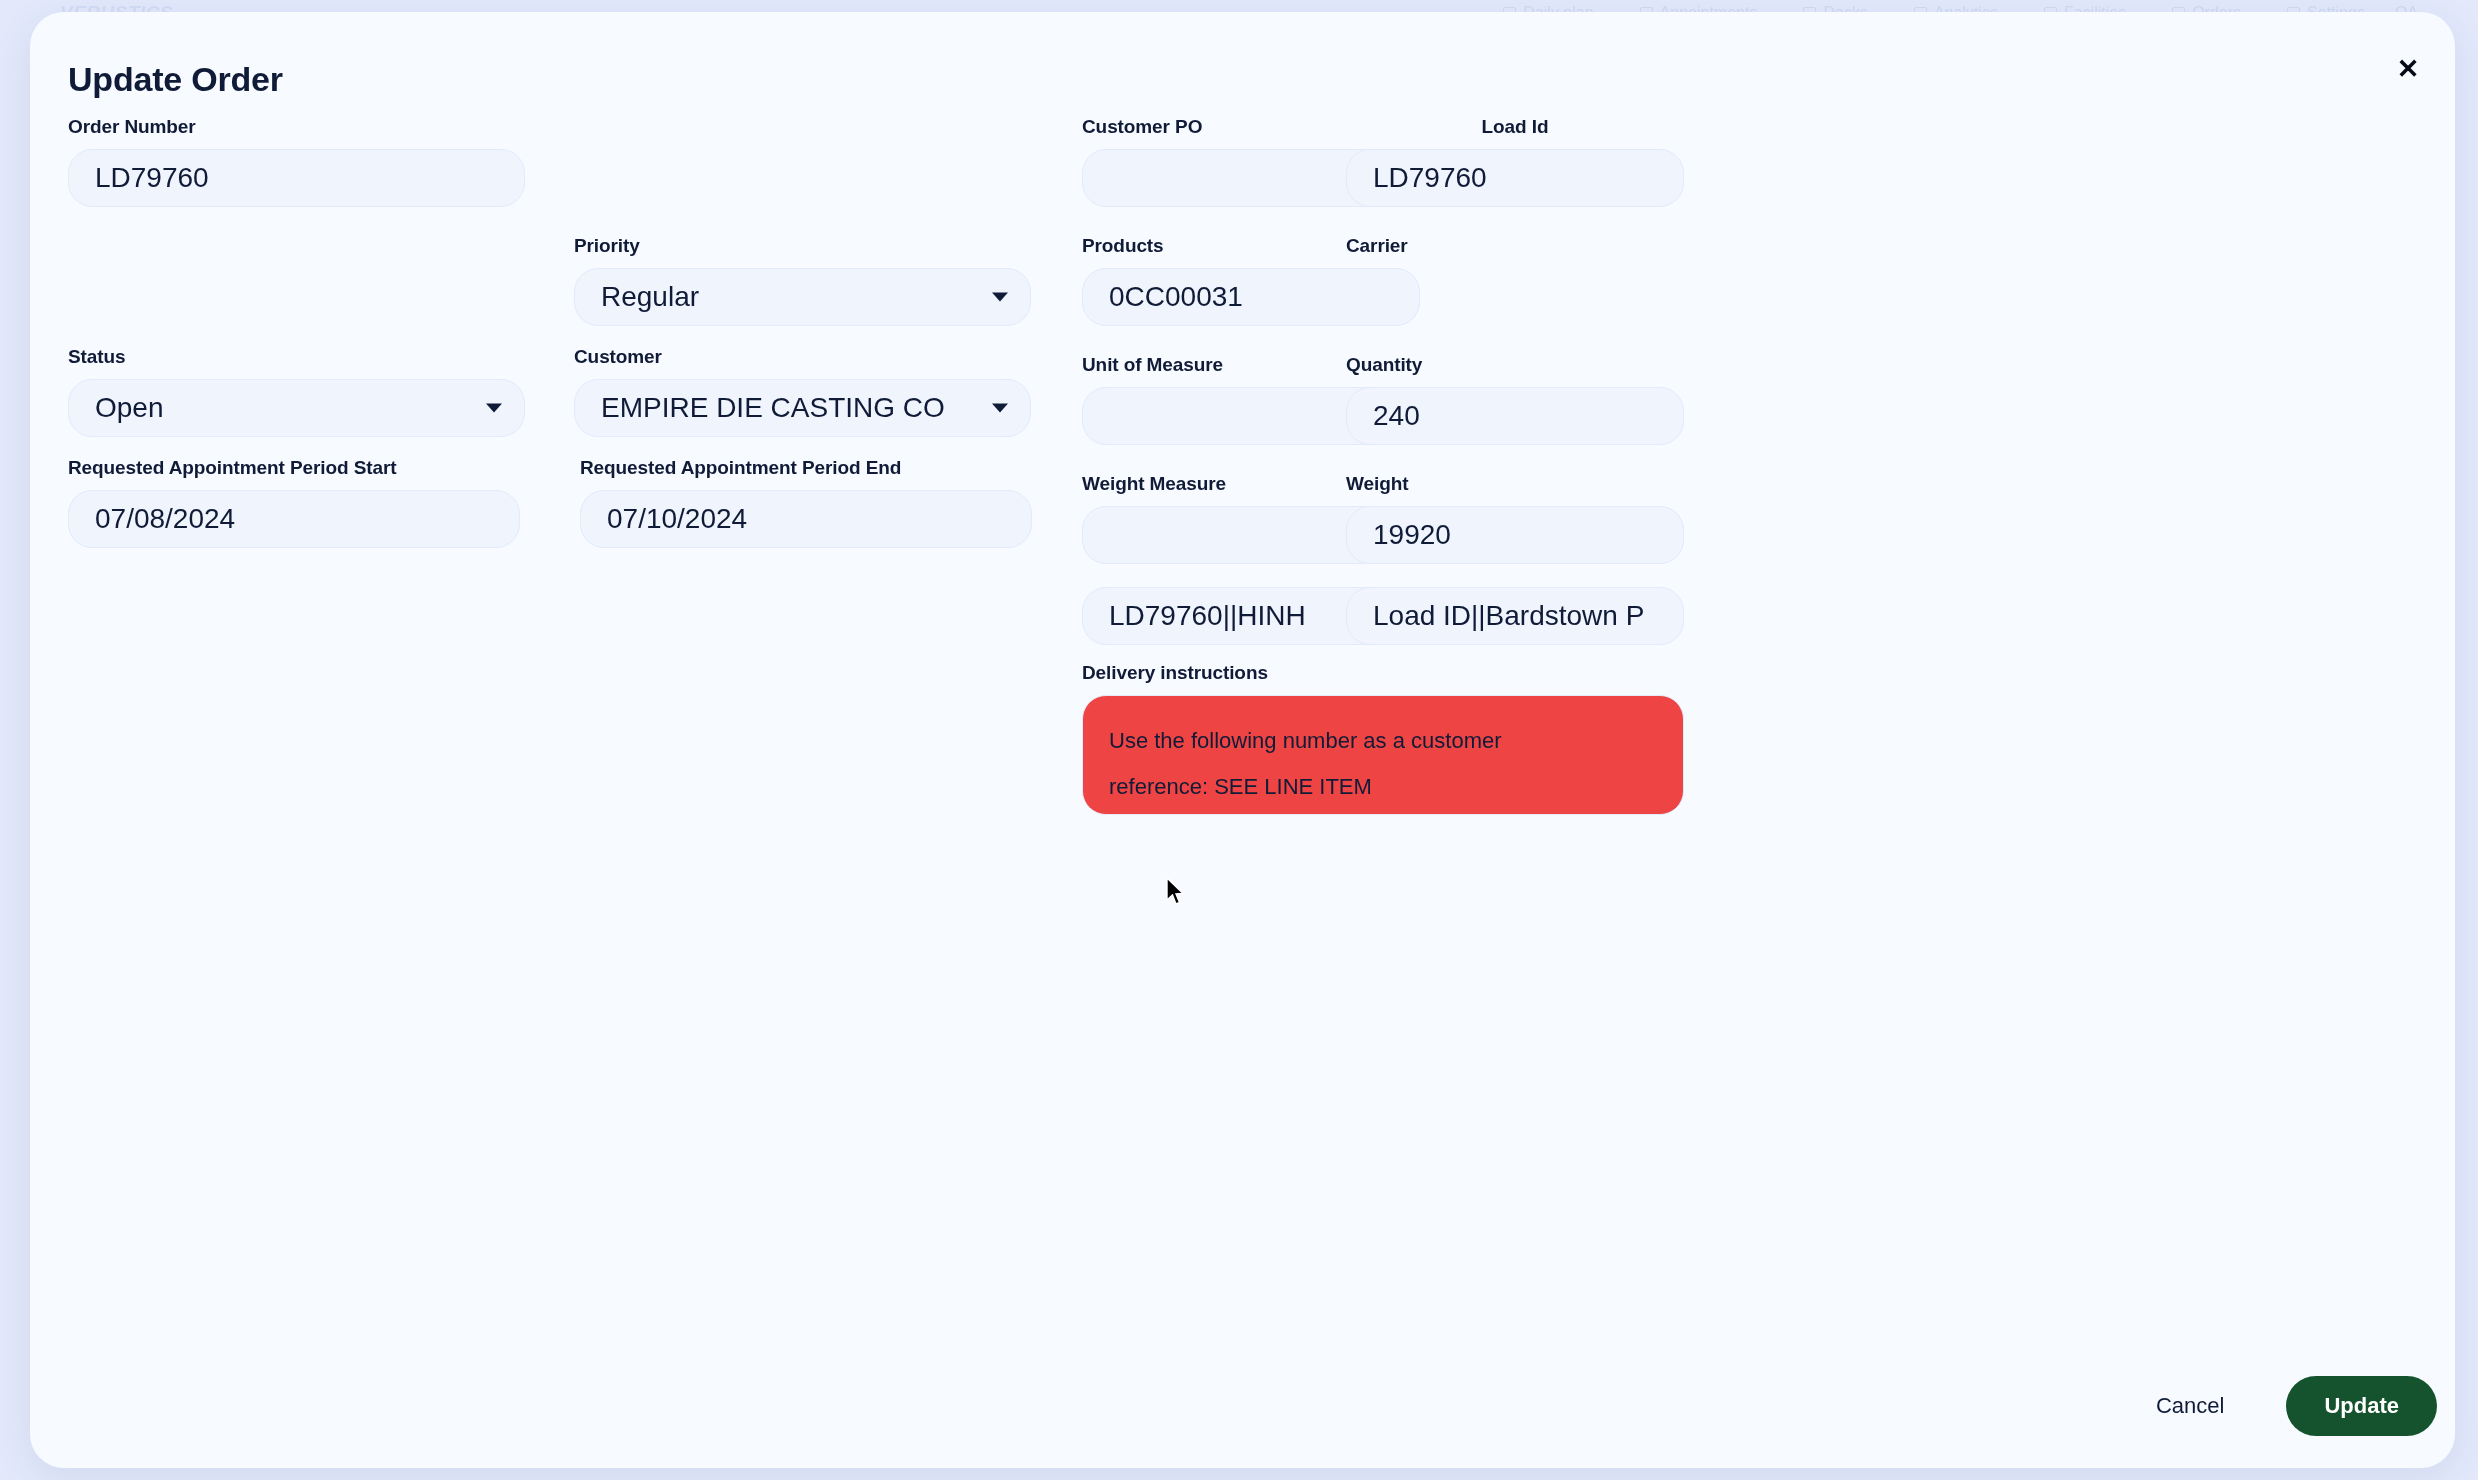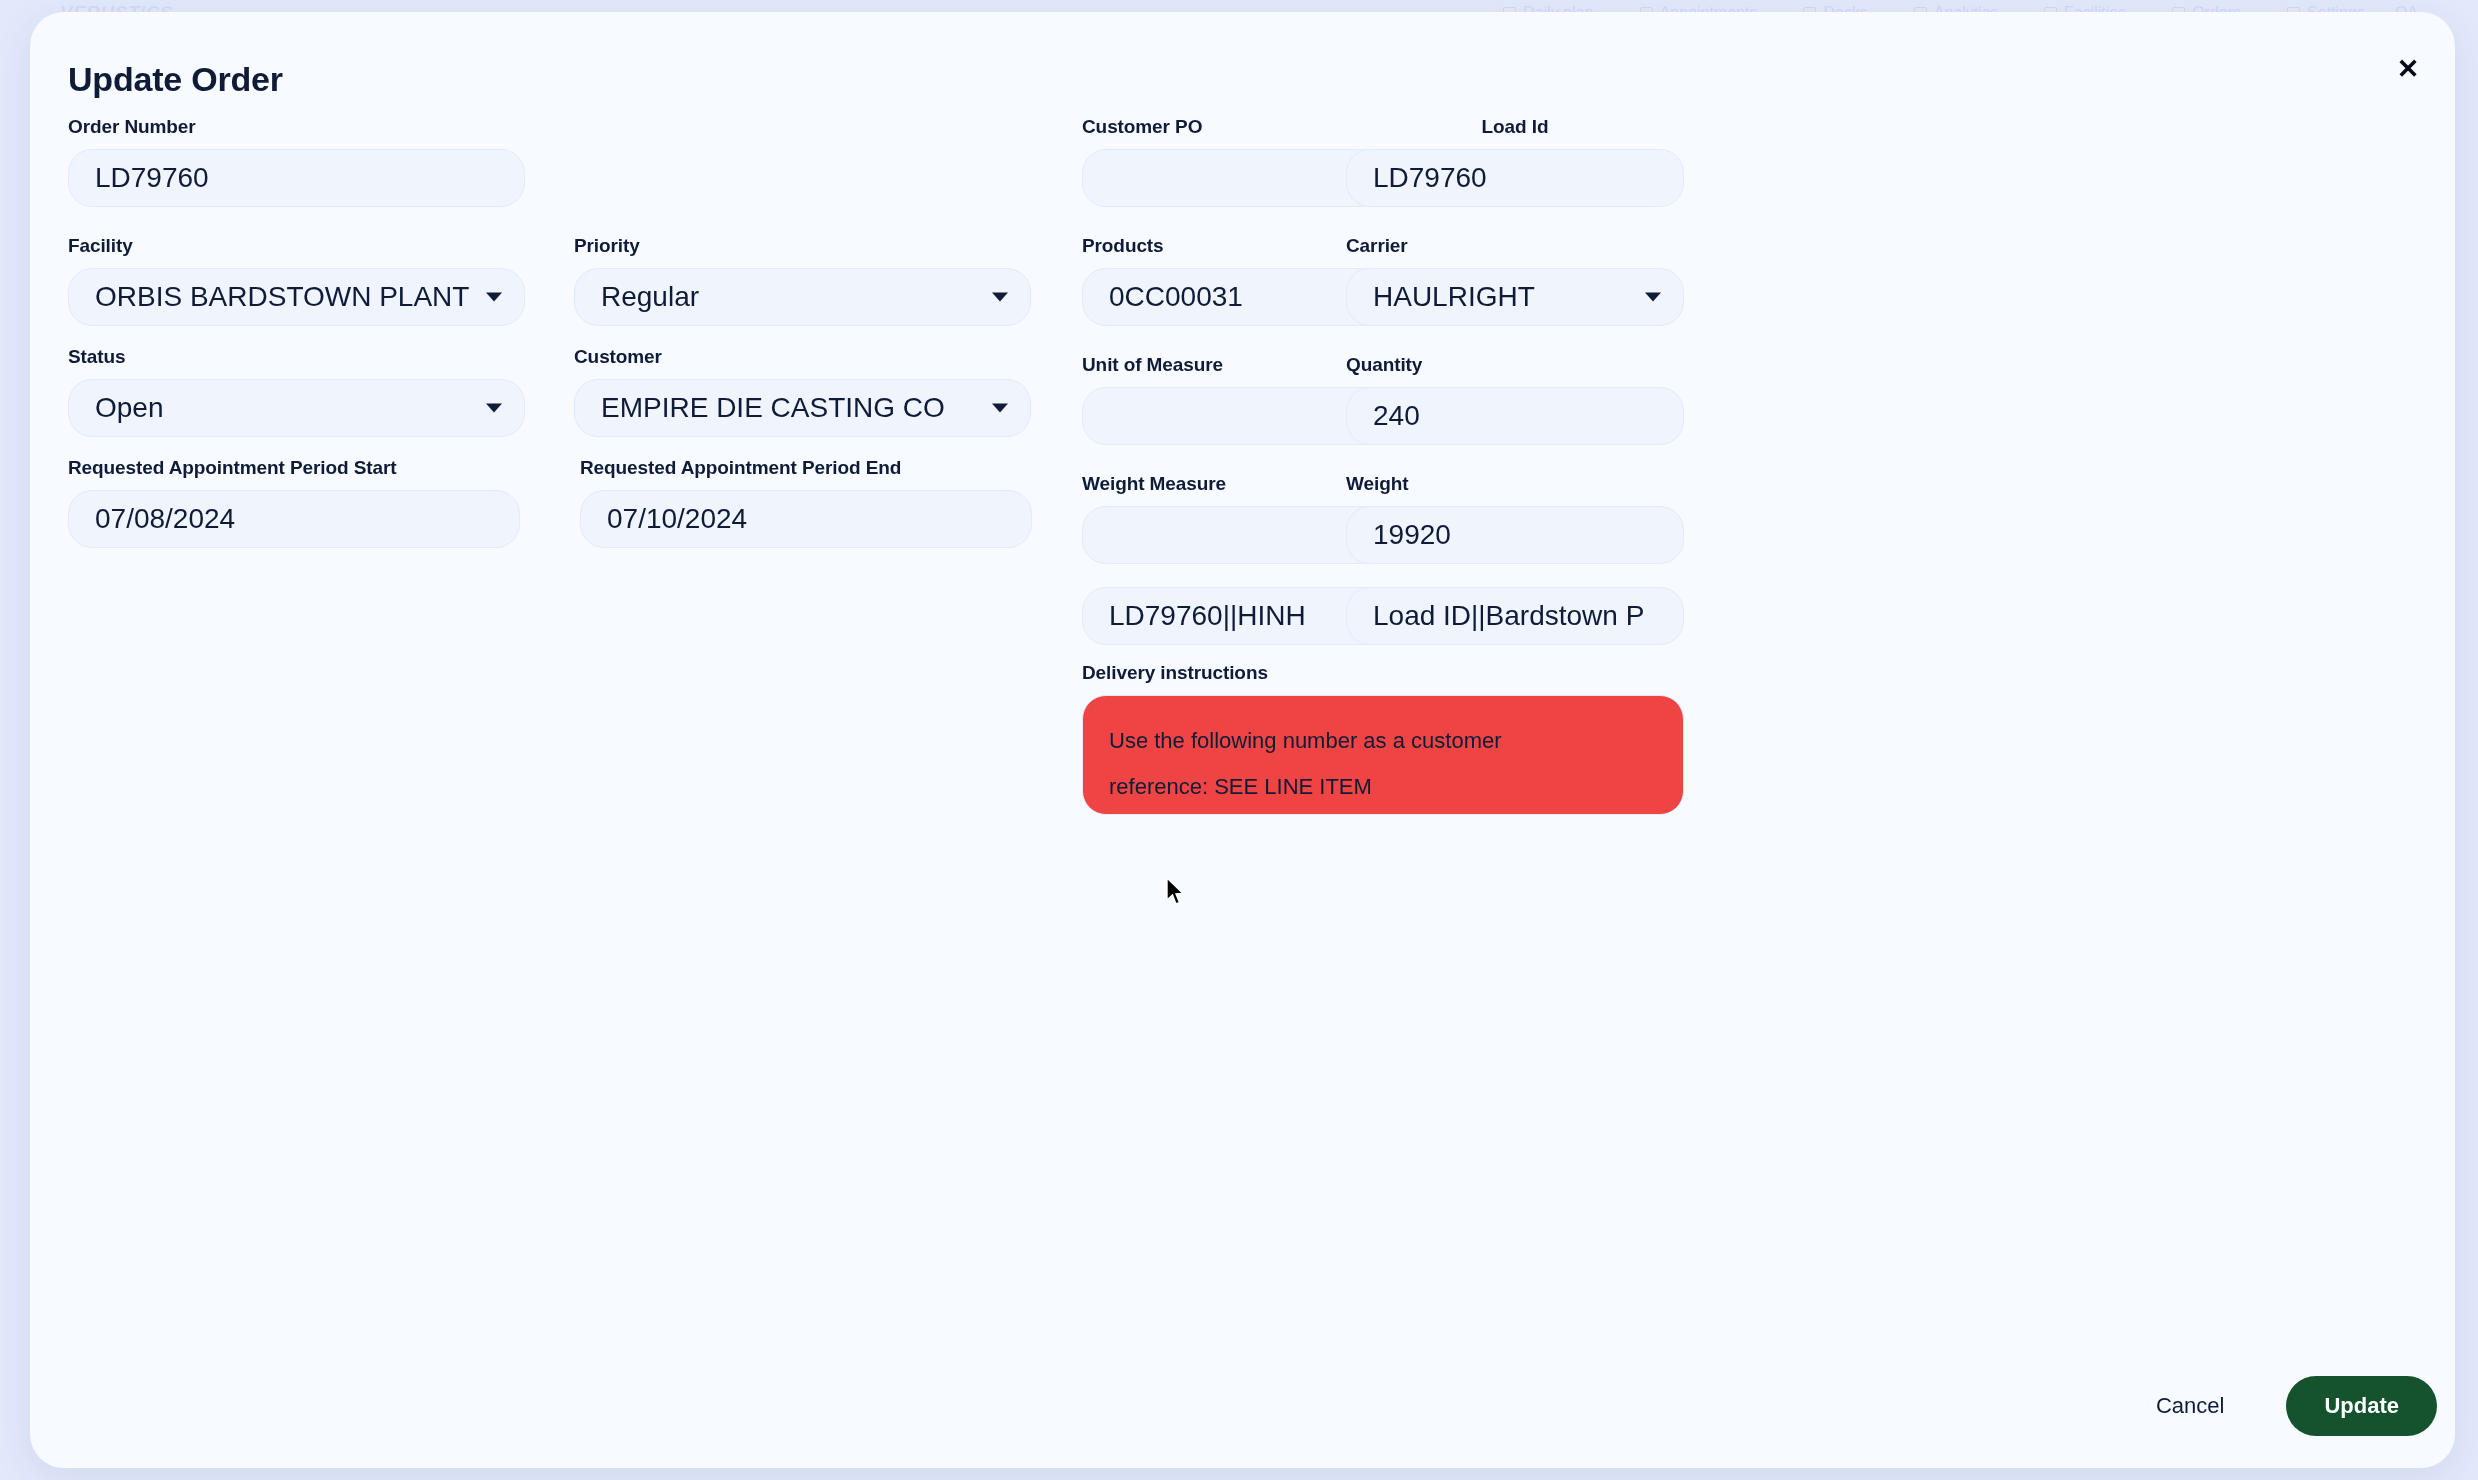--- a/index.html
+++ b/index.html
@@ -294,47 +294,36 @@
     <div class="field" style="left:1014px; top:0px; width:338px;">
       <div class="field-label">Customer PO</div>
       <div class="control"></div>
     </div>
 
     <div class="field" style="left:1278px; top:0px; width:338px;text-align:center;">
       <div class="field-label">Load Id</div>
       <div class="control">LD79760</div>
     </div>
 
-    <div class="field" style="left:0px; top:119px; width:457px;">
-      <div class="field-label">Facility</div>
-      <div class="control select">
-        <span>ORBIS BARDSTOWN PLANT</span>
-        <span class="chevron"></span>
-      </div>
-    </div>
 
     <div class="field" style="left:506px; top:119px; width:457px;">
       <div class="field-label">Priority</div>
       <div class="control select">
         <span>Regular</span>
         <span class="chevron"></span>
       </div>
     </div>
 
     <div class="field" style="left:1014px; top:119px; width:338px;">
       <div class="field-label">Products</div>
       <div class="control">0CC00031</div>
     </div>
 
     <div class="field" style="left:1278px; top:119px; width:338px;">
       <div class="field-label">Carrier</div>
-      <div class="control select">
-        <span>HAULRIGHT</span>
-        <span class="chevron"></span>
-      </div>
     </div>
 
     <div class="field" style="left:0px; top:230px; width:457px;">
       <div class="field-label">Status</div>
       <div class="control select">
         <span>Open</span>
         <span class="chevron"></span>
       </div>
     </div>
 

